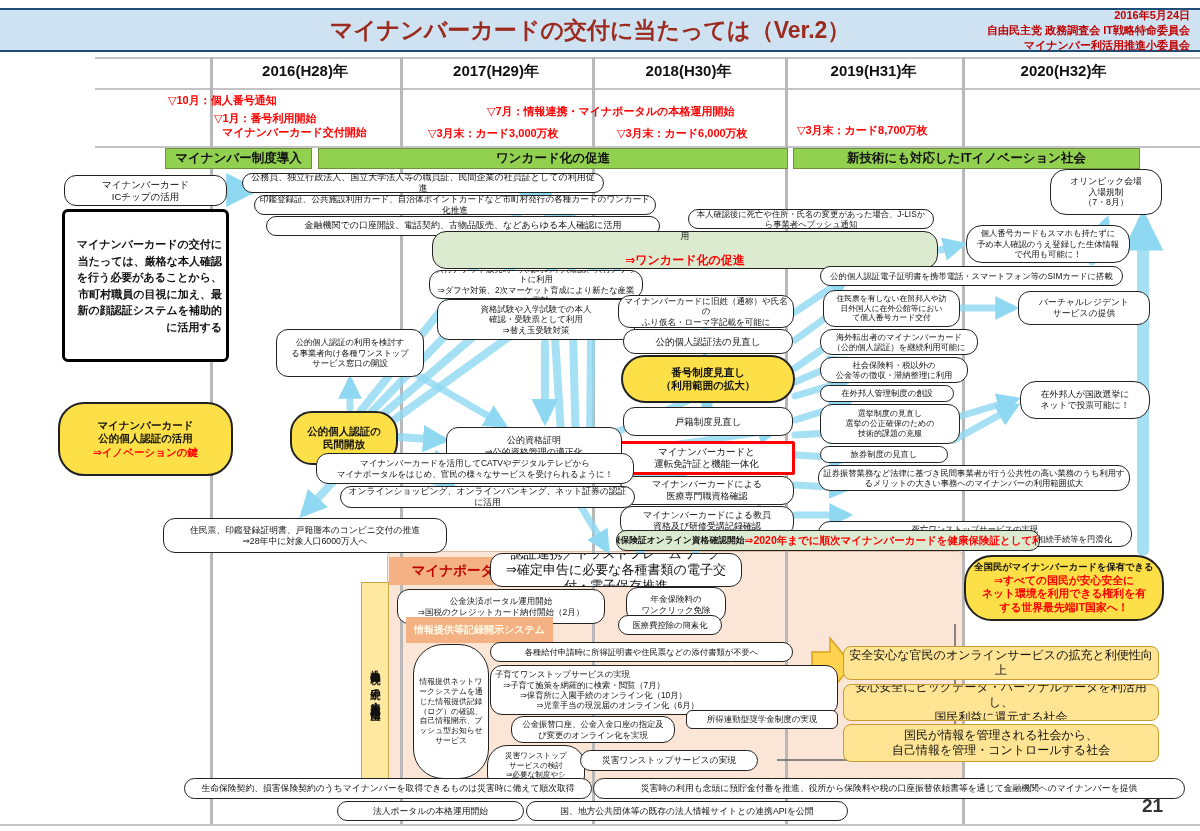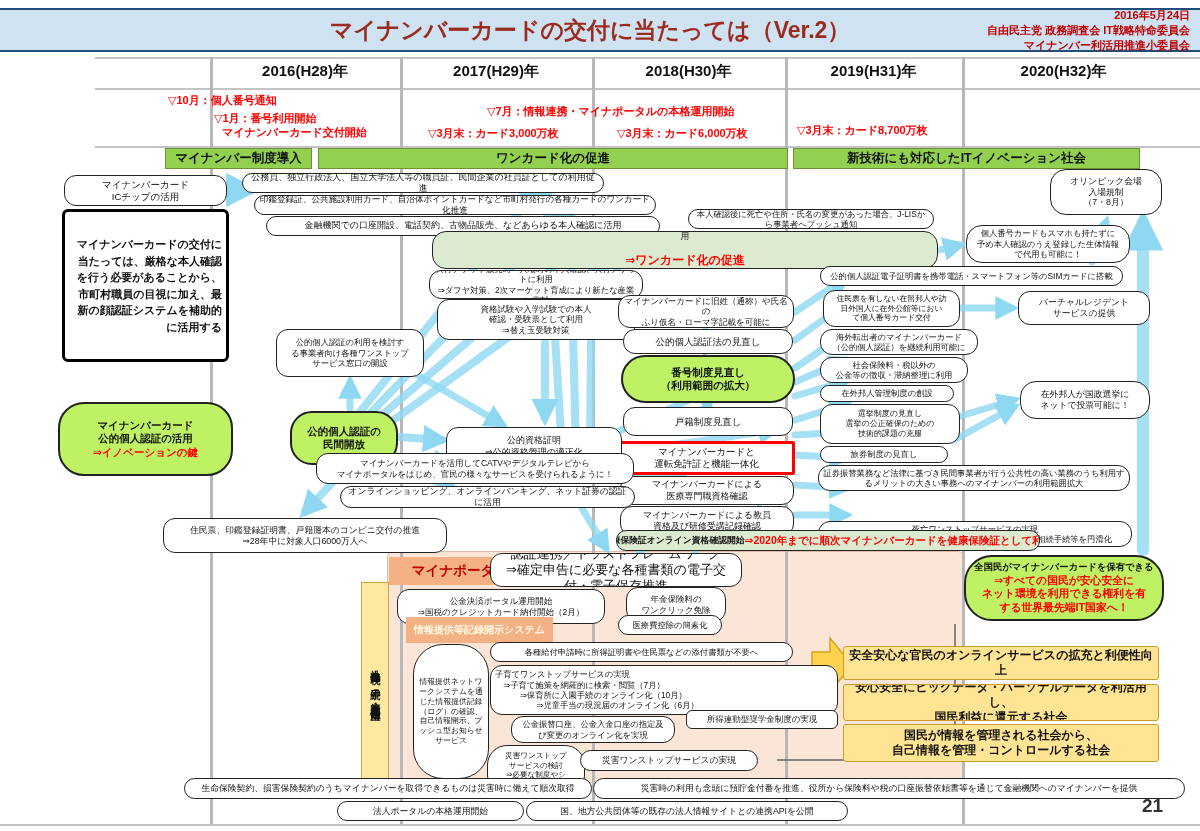--- a/index.html
+++ b/index.html
@@ -13,26 +13,26 @@
              color:#c00000;line-height:1.35;z-index:3}
   .yr{position:absolute;top:62px;font-size:15px;font-weight:bold;text-align:center;z-index:3}
   .vline{position:absolute;top:57px;height:767px;width:3px;background:#b8b8b8;z-index:2}
   .hline{position:absolute;background:#c4c4c4;z-index:2}
   .ms{position:absolute;color:#f00;font-size:11px;font-weight:bold;z-index:3;white-space:nowrap}
   .phase{position:absolute;top:148px;height:21px;background:#92d050;border:1.5px solid #6f8f3a;z-index:3;
          display:flex;align-items:center;justify-content:center;font-weight:bold;font-size:12.5px;box-sizing:border-box}
   .bx{position:absolute;background:#fff;border:1.5px solid #222;border-radius:12px;font-size:9px;line-height:1.25;
       white-space:pre-line;z-index:3;box-sizing:border-box;display:flex;flex-direction:column;align-items:center;
       justify-content:center;text-align:center;padding:1px 4px;overflow:hidden}
-  .orangebx{background:#bef264;border-width:2px;font-weight:bold}
+  .orangebx{background:#fde047;border-width:2px;font-weight:bold}
   .greenbx{background:#dcead0}
   .redb{border:3px solid #f00;border-radius:2px}
   .noteb{border:3.5px solid #000;border-radius:6px;text-align:right;align-items:flex-start;font-weight:bold;
          font-size:11px;line-height:1.5;white-space:normal}
-  .goalyellow{background:#ffe493;border:1.5px solid #c99c2e;border-radius:3px;font-weight:bold;font-size:12px}
+  .goalyellow{background:#ffe493;border:1.5px solid #c99c2e;border-radius:8px;font-weight:normal;font-size:12px}
   .salmon{position:absolute;background:#f4b183;z-index:3;display:flex;align-items:center;justify-content:center;font-weight:bold;box-sizing:border-box}
   .pink{position:absolute;background:#fbe5d6;border:1px solid #e0bca8;z-index:1;box-sizing:border-box}
   .sidebar{position:absolute;background:#ffe9a1;border:1px solid #caa73e;writing-mode:vertical-rl;font-size:10px;
            font-weight:bold;z-index:3;letter-spacing:1px;display:flex;align-items:center;justify-content:center;box-sizing:border-box}
   .red{color:#f00}
   .arrows{position:absolute;left:0;top:0;z-index:2;pointer-events:none}
   .pagenum{position:absolute;left:1142px;top:795px;font-size:19px;font-weight:bold;color:#333;z-index:3}
 </style>
 </head>
 <body>

